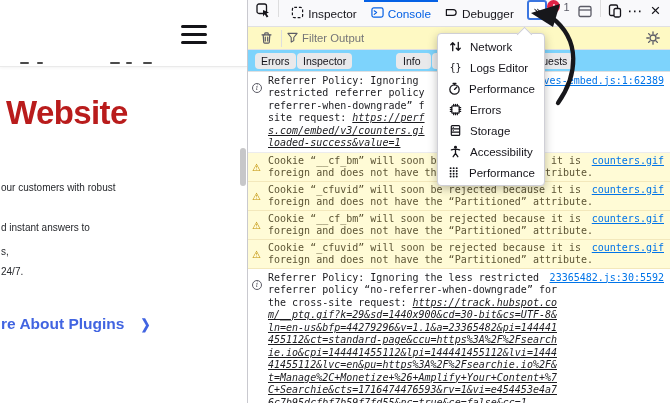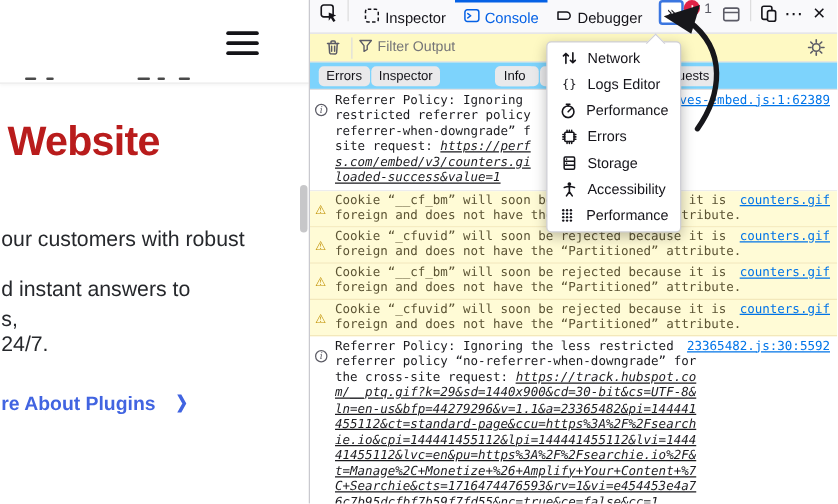--- a/index.html
+++ b/index.html
@@ -11,25 +11,25 @@
   #page { position:absolute; left:0; top:0; width:247px; height:403px; background:#fff; }
   #page-header { position:absolute; left:0; top:0; width:247px; height:67px; background:#fff;
                  border-bottom:1px solid #eaeaea; box-shadow:0 1px 3px rgba(0,0,0,.05); }
   #hamburger { position:absolute; left:181px; top:25px; width:26px; height:19px; border:none;
                background:transparent; cursor:pointer; }
   #hamburger span { display:block; width:26px; height:3.4px; background:#141418; border-radius:2px;
                     margin-bottom:4.4px; }
   .clipdash { position:absolute; top:62px; height:2.4px; background:#4a4a4a; border-radius:1px; }
   #page-title { position:absolute; left:6px; top:94px; font-size:33px; font-weight:bold;
                 letter-spacing:-0.6px; color:#b91c1c; }
-  .pline { position:absolute; left:1px; font-size:17px; color:#26282c; white-space:pre; }
+  .pline { position:absolute; left:1px; font-size:10px; color:#26282c; white-space:pre; }
   .p0 { top:182px; } .p1 { top:222px; } .p2 { top:246px; } .p3 { top:266px; }
   #plugins-link { position:absolute; left:1px; top:315px; font-size:15.5px; font-weight:bold;
                   color:var(--pagelink,#4164e1); text-decoration:none; cursor:pointer; display:flex;
-                  align-items:flex-start; gap:16px; }
+                  align-items:center; gap:16px; }
   #plugins-link .chev { font-size:12px; font-weight:bold; transform:scaleY(1.15); }
   #page-scroll-thumb { position:absolute; left:240px; top:148px; width:6px; height:38px;
                        background:#c7c7c9; border-radius:3px; }
 
   
   #devtools { position:absolute; left:247px; top:0; width:423px; height:403px; background:#fff;
               border-left:1px solid #c9c9cf; }
   #dt-toolbar { position:relative; display:flex; align-items:flex-start; height:27px; background:#f9f9fb;
                 border-bottom:1px solid #e0e0e2; }
   .vsep { width:1px; height:17px; background:#ddddde; margin:0 5px; flex:0 0 1px; }

